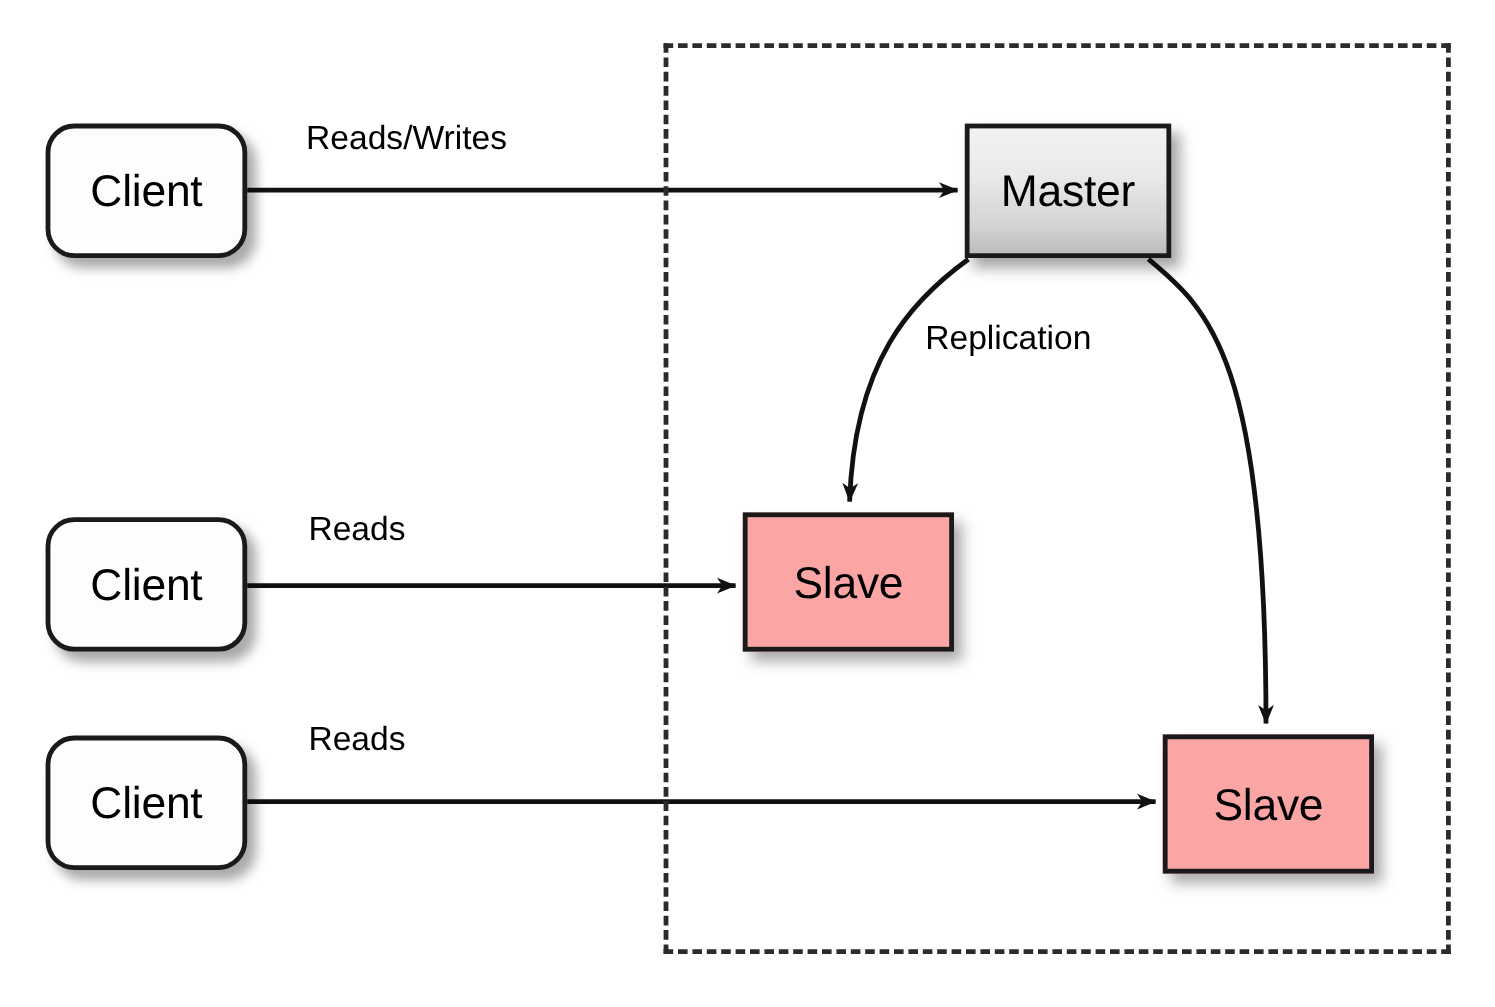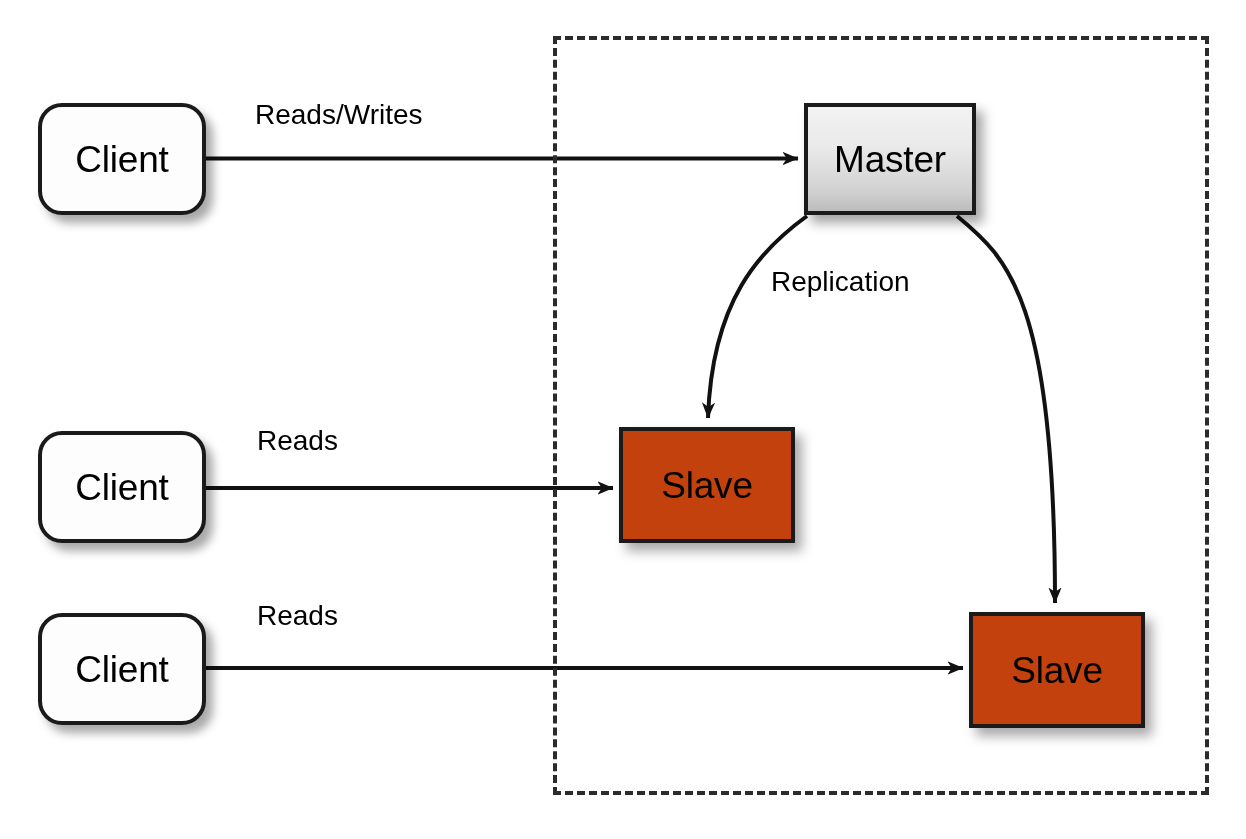--- a/index.html
+++ b/index.html
@@ -54,21 +54,21 @@
     height: 112px;
     left: 804px;
     top: 103px;
     background: linear-gradient(to bottom, #f2f2f2 0%, #eaeaea 38%, #d3d3d3 78%, #bdbdbd 100%);
     border: 4px solid #1a1a1a;
     box-shadow: 7px 8px 11px rgba(0,0,0,0.36);
   }
   .node-slave {
     width: 176px;
     height: 116px;
-    background: #c2410c;
+    background: #fca5a5;
     border: 4px solid #1a1a1a;
     box-shadow: 7px 8px 11px rgba(0,0,0,0.34);
   }
   #client-1 { top: 103px; }
   #client-2 { top: 431px; }
   #client-3 { top: 613px; }
   #slave-1  { left: 619px; top: 427px; }
   #slave-2  { left: 969px; top: 612px; }
 
   

